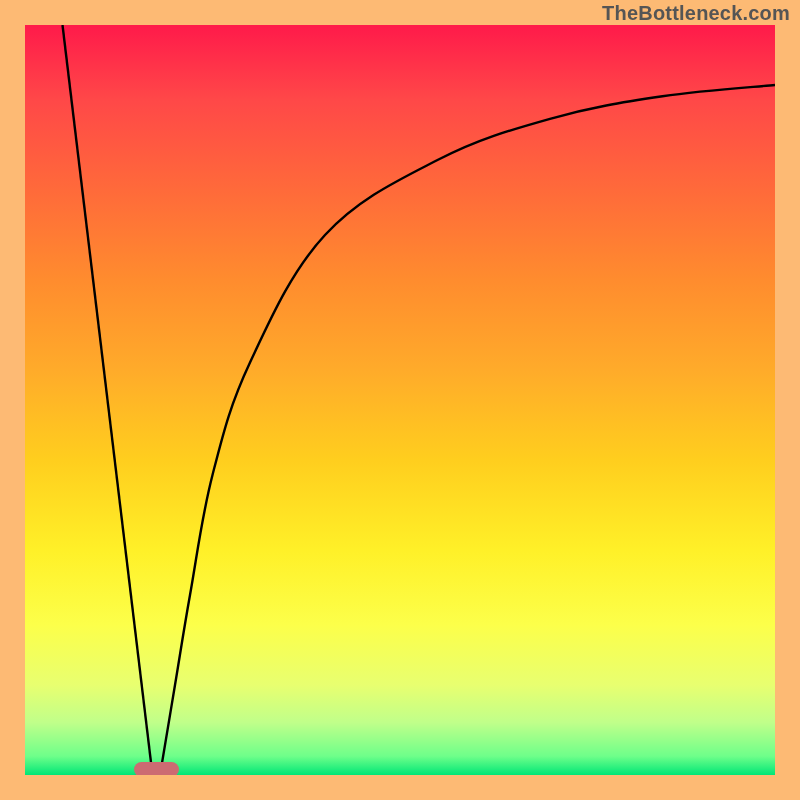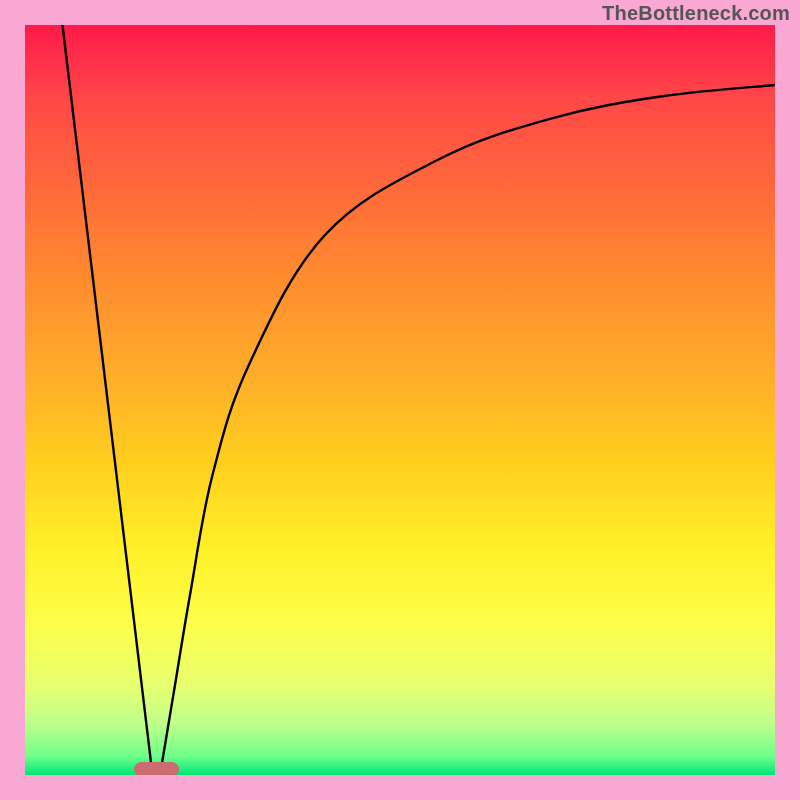--- a/index.html
+++ b/index.html
@@ -7,21 +7,21 @@
     padding: 0;
     width: 800px;
     height: 800px;
     overflow: hidden;
     background: #fff;
   }
   .chart-container {
     position: relative;
     width: 800px;
     height: 800px;
-    background: #f9a8d4;
+    background: #fdba74;
   }
   .plot-area {
     position: absolute;
     left: 25px;
     top: 25px;
     width: 750px;
     height: 750px;
     overflow: hidden;
   }
   .gradient-bg {

